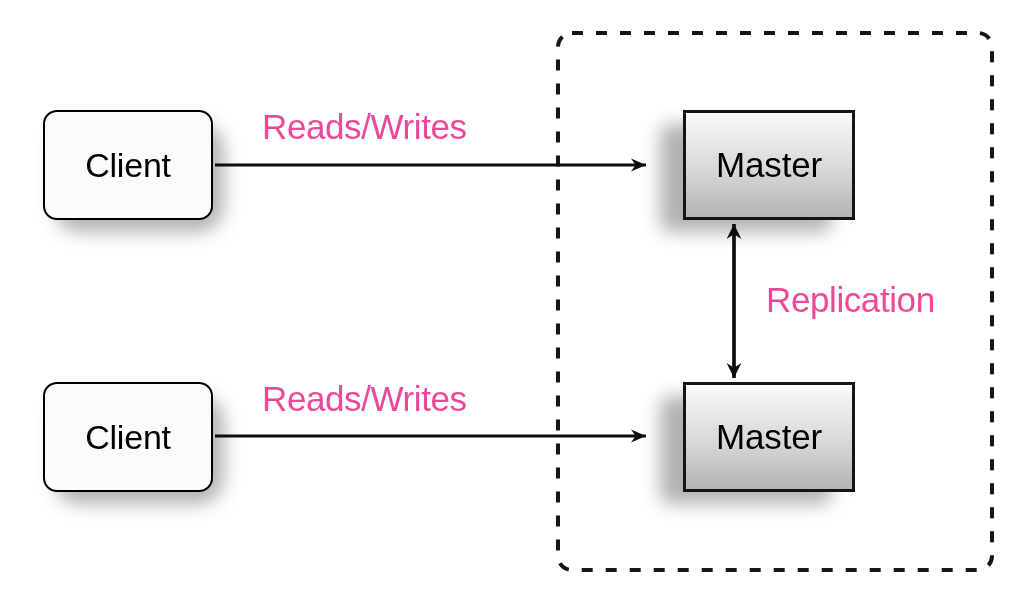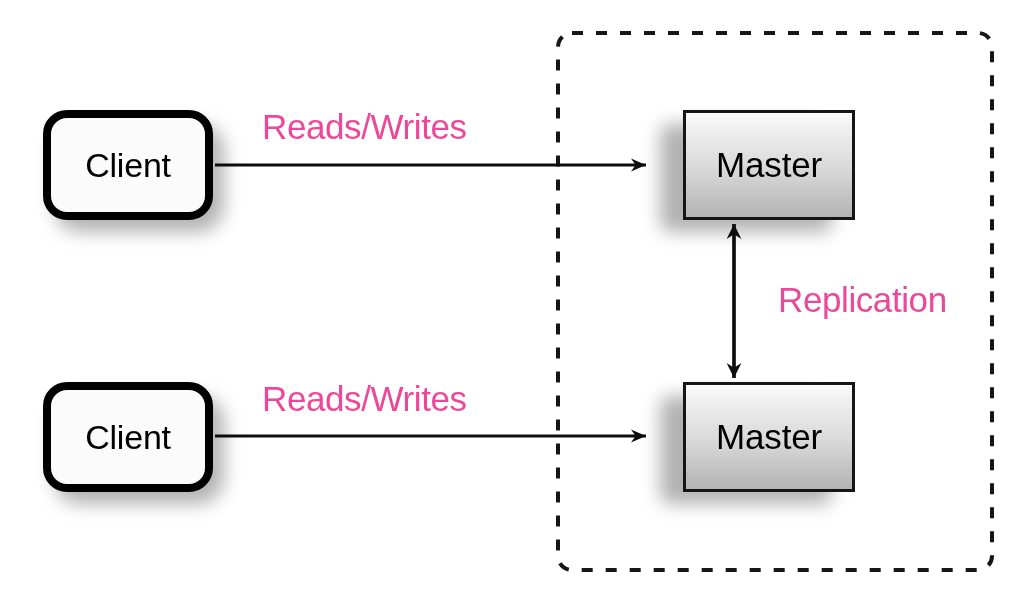--- a/index.html
+++ b/index.html
@@ -41,22 +41,22 @@
     font-family: "Liberation Sans", sans-serif;
     font-size: 35px;
     color: #ec4899;
     letter-spacing: -0.4px;
     white-space: nowrap;
   }
   .client-box {
     position: absolute;
     box-sizing: border-box;
     background: #fbfbfb;
-    border: 8px solid #000000;
-    border-radius: 24px;
+    border: 2px solid #000000;
+    border-radius: 14px;
     text-align: right;
   }
   .master-box {
     position: absolute;
     box-sizing: border-box;
     border: 3px solid #151515;
     background: linear-gradient(to bottom, #fbfbfb 0%, #f0f0f0 14%, #d8d8d8 55%, #bdbdbd 88%, #b4b4b4 100%);
     margin-left: 35px;
   }
   .shadow-blob {
@@ -115,15 +115,15 @@
   </div>
 
   <div class="master-box" style="left:648px; top:382px; width:172px; height:110px;">
     <div class="node-label" style="left:0; top:0; width:100%; height:100%; font-size:35px;">Master</div>
   </div>
 
   <div class="edge-label" style="left:262px; top:107px;">Reads/Writes</div>
 
   <div class="edge-label" style="left:262px; top:379px;">Reads/Writes</div>
 
-  <div class="edge-label" style="left:766px; top:280px;margin-left:12px;">Replication</div>
+  <div class="edge-label" style="left:766px; top:280px;">Replication</div>
 
 </div>
 
 </body></html>

